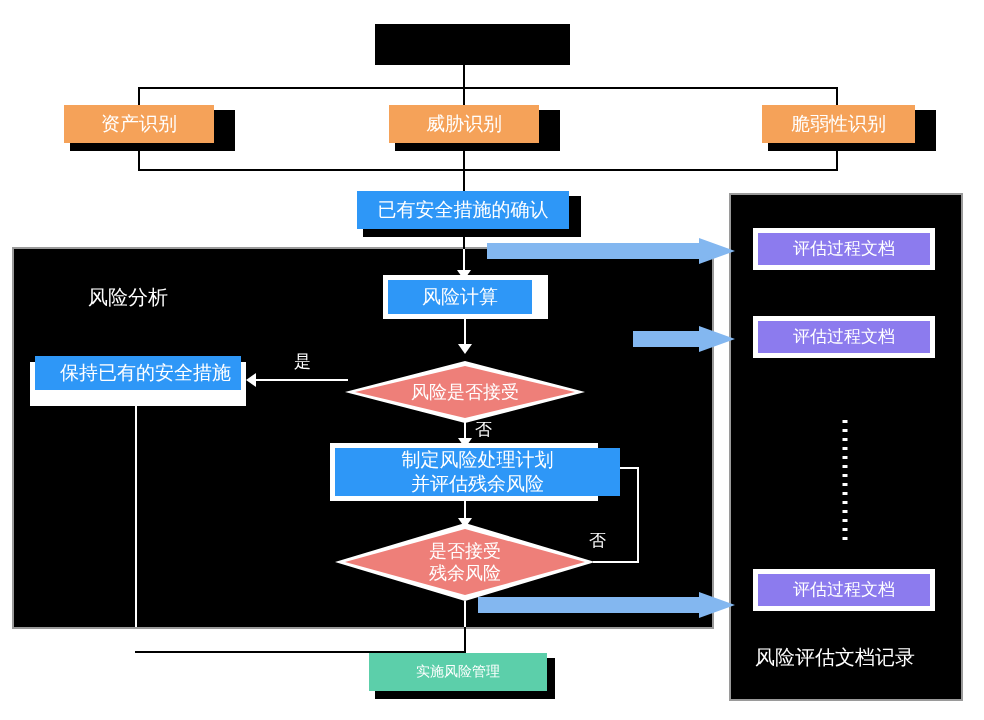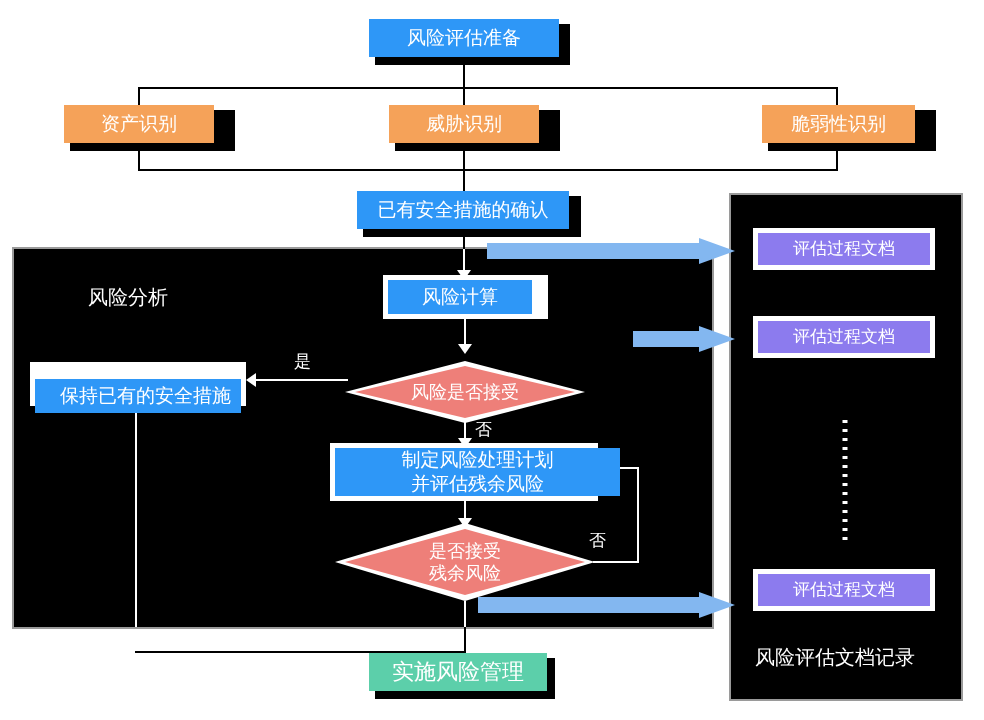--- a/index.html
+++ b/index.html
@@ -18,21 +18,21 @@
   }
   .shadow{
     position:absolute;background:#000000;z-index:4;
   }
   .wframe{
     position:absolute;background:#ffffff;z-index:5;
   }
 
   .blue  {background:#2e97f7;font-size:19px;}
   .orange{background:#f5a259;font-size:19px;}
-  .green {background:#5ccfaa;font-size:22px;}
+  .green {background:#5ccfaa;font-size:14px;}
   .purple{background:#8c7bee;font-size:17px;}
 
   
   .panel{position:absolute;background:#000000;z-index:2;}
   .panel-border{position:absolute;z-index:1;background:#9a9a9a;}
   .panel-label{
     position:absolute;color:#ffffff;z-index:7;font-size:20px;
     white-space:nowrap;
   }
 
@@ -70,21 +70,20 @@
   <div class="panel" style="left:14px;top:249px;width:698px;height:378px;"></div>
   <div class="panel-label" style="left:88px;top:284px;">风险分析</div>
 
   <div class="panel-border" style="left:729px;top:193px;width:234px;height:508px;"></div>
   <div class="panel" style="left:731px;top:195px;width:230px;height:504px;"></div>
   <div class="panel-label" style="left:755px;top:644px;">风险评估文档记录</div>
 
   <div class="ln" style="left:135px;top:404px;width:2px;height:223px;"></div>
 
   <div class="shadow" style="left:375px;top:24px;width:195px;height:41px;"></div>
-  <div class="node blue" style="left:369px;top:19px;width:190px;height:38px;">风险评估准备</div>
 
   <div class="ln-dark" style="left:463px;top:57px;width:2px;height:48px;"></div>
   <div class="ln-dark" style="left:138px;top:87px;width:700px;height:2px;"></div>
   <div class="ln-dark" style="left:138px;top:87px;width:2px;height:18px;"></div>
   <div class="ln-dark" style="left:463px;top:87px;width:2px;height:18px;"></div>
   <div class="ln-dark" style="left:836px;top:87px;width:2px;height:18px;"></div>
 
   <div class="shadow" style="left:70px;top:110px;width:165px;height:41px;"></div>
   <div class="node orange" style="left:64px;top:105px;width:150px;height:38px;">资产识别</div>
 
@@ -119,21 +118,21 @@
       <polygon points="120,5 230,31 120,57 10,31" fill="#ee7f79"></polygon>
     </svg>
     <div class="diamond-text">风险是否接受</div>
   </div>
 
   <div class="ln" style="left:248px;top:379px;width:100px;height:2px;"></div>
   <div class="arrowhead ah-left" style="left:246px;top:373px;"></div>
   <div class="lbl" style="left:294px;top:350px;">是</div>
 
   <div class="wframe" style="left:30px;top:362px;width:216px;height:44px;"></div>
-  <div class="node blue" style="left:35px;top:379px;width:206px;height:34px;padding-left:15px;">保持已有的安全措施</div>
+  <div class="node blue" style="left:35px;top:356px;width:206px;height:34px;padding-left:15px;">保持已有的安全措施</div>
 
   <div class="ln" style="left:464px;top:411px;width:2px;height:35px;"></div>
   <div class="arrowhead ah-down" style="left:458px;top:438px;"></div>
   <div class="lbl" style="left:475px;top:418px;">否</div>
 
   <div class="wframe" style="left:330px;top:443px;width:268px;height:58px;"></div>
   <div class="node blue" style="left:335px;top:448px;width:285px;height:48px;">制定风险处理计划
 并评估残余风险</div>
 
   <div class="ln" style="left:464px;top:501px;width:2px;height:25px;"></div>

